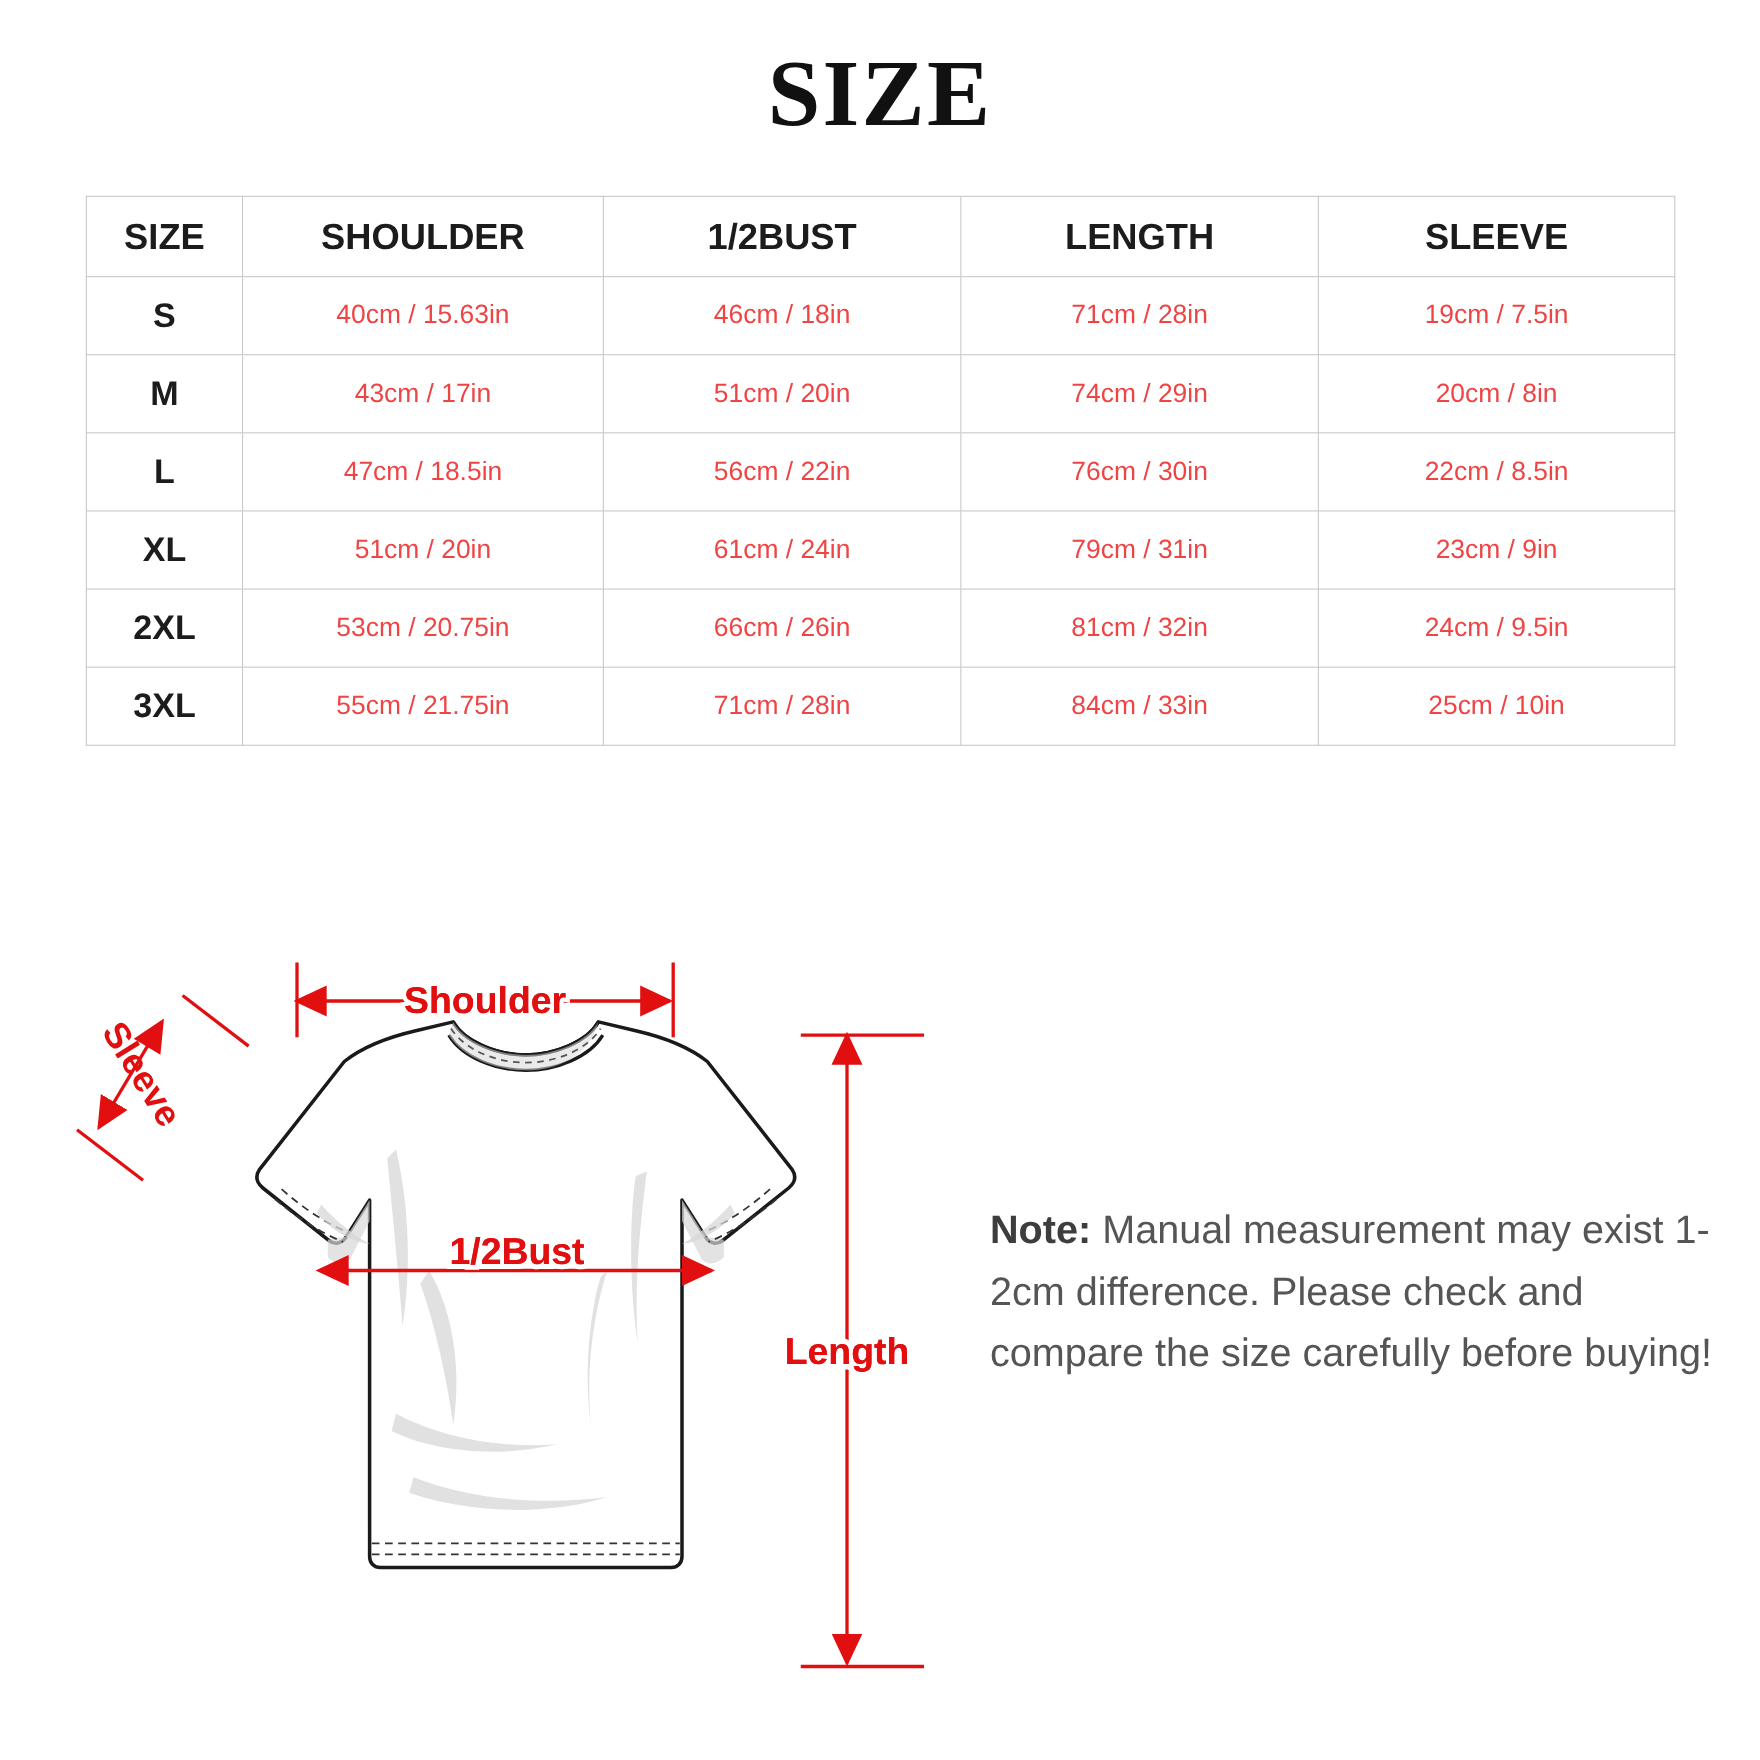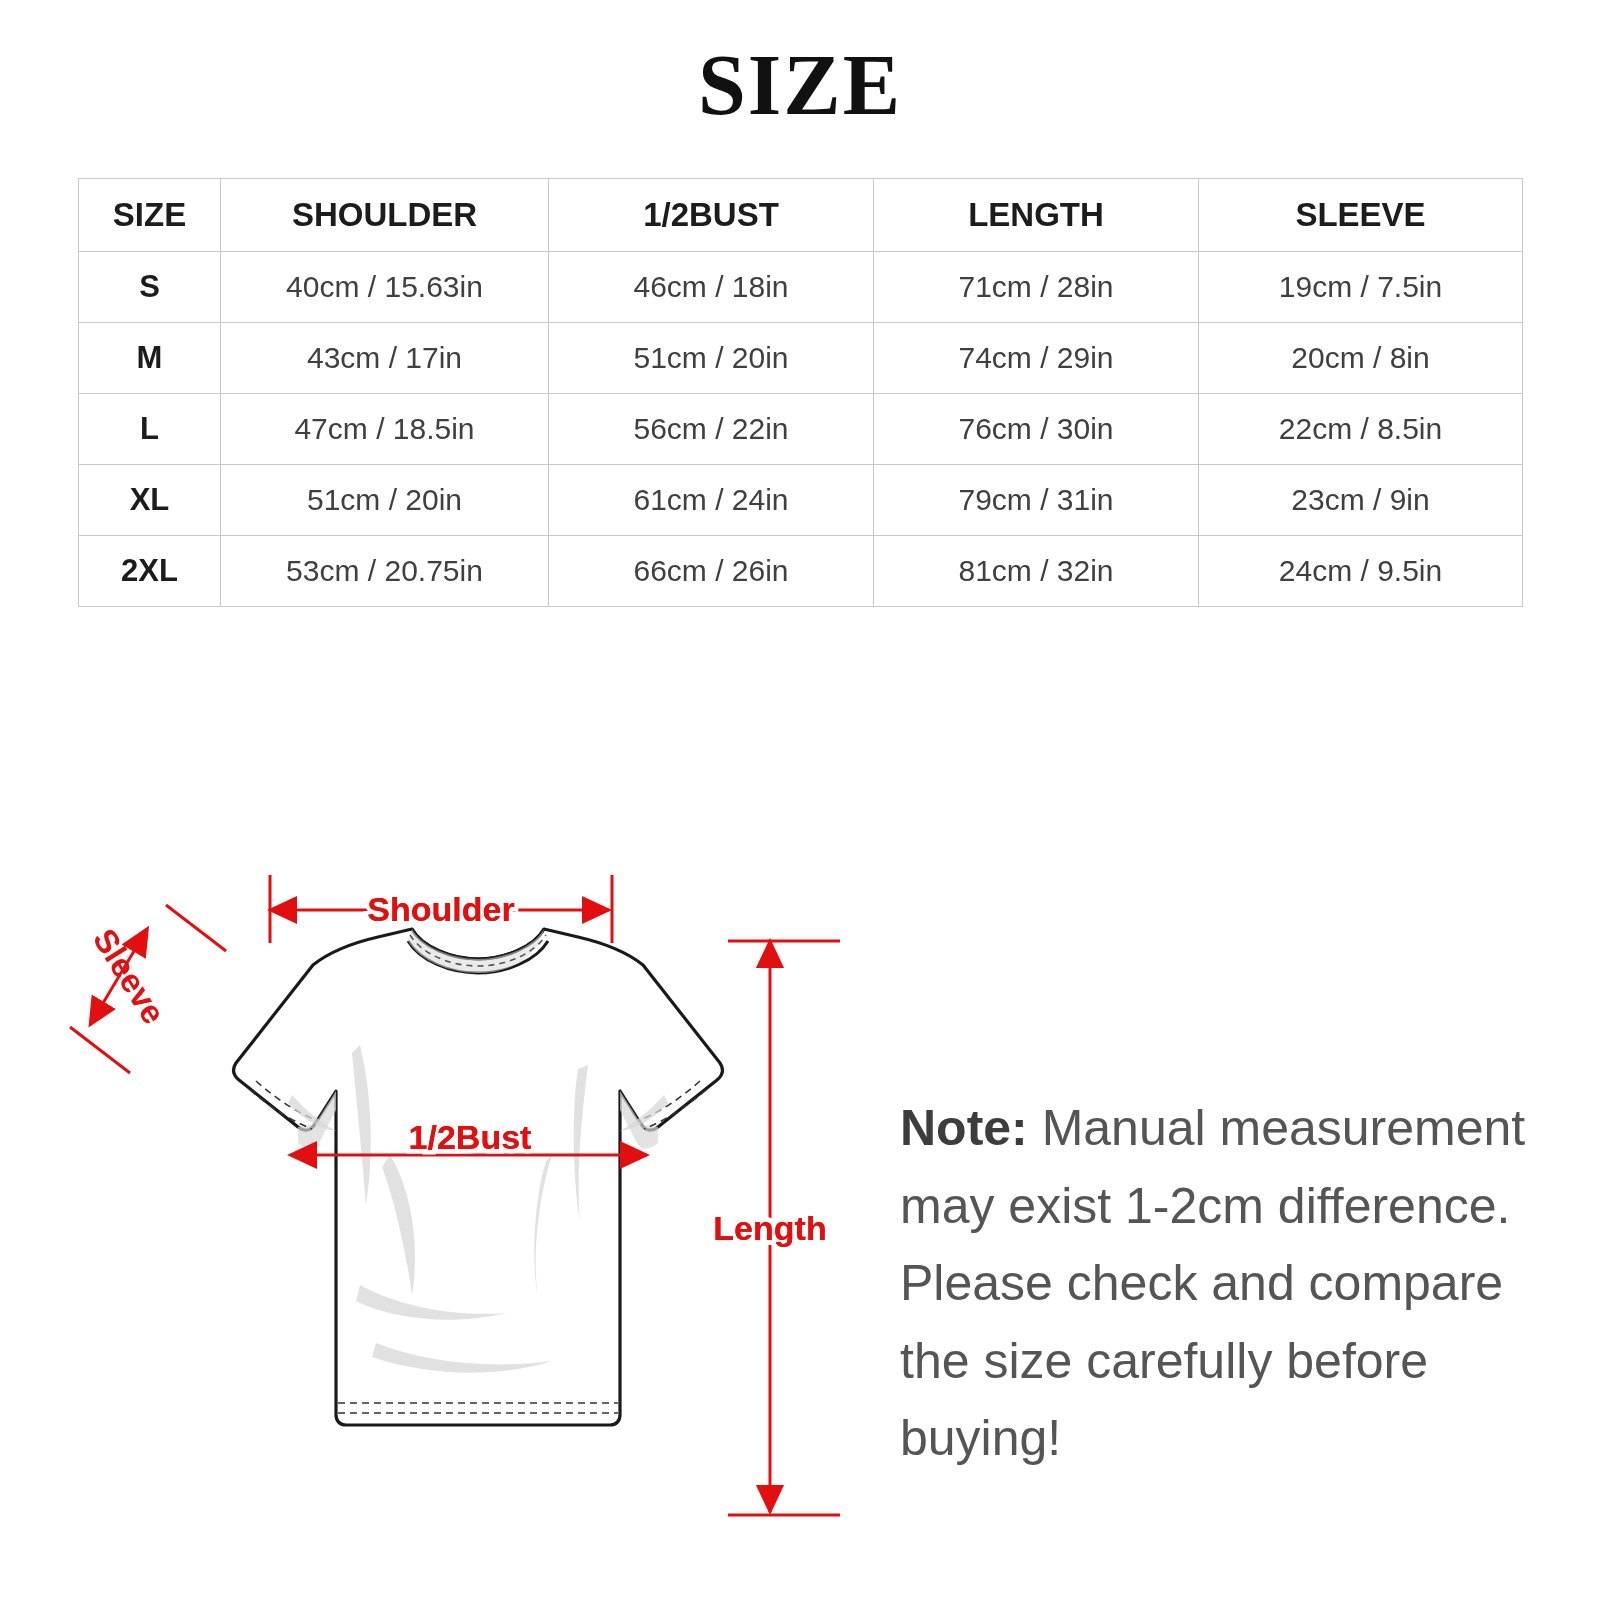--- a/index.html
+++ b/index.html
@@ -51,23 +51,23 @@
     font-weight: 700;
     color: #1c1c1c;
     height: 72px;
   }
   .size-table tbody td.size-col {
     font-size: 31px;
     font-weight: 700;
     color: #1c1c1c;
   }
   .size-table tbody td.val {
-    font-size: 30px;
+    font-size: 24px;
     font-weight: 400;
-    color: #404040;
+    color: #ef4444;
   }
   col.c0 { width: 142px; }
   col.c1 { width: 328px; }
   col.c2 { width: 325px; }
   col.c3 { width: 325px; }
   col.c4 { width: 324px; }
 
   
   .illustration {
     position: absolute;
@@ -77,21 +77,21 @@
     height: 700px;
   }
   .illustration svg { display: block; }
 
   
   .note {
     position: absolute;
     top: 1090px;
     left: 900px;
     width: 660px;
-    font-size: 50px;
+    font-size: 36px;
     line-height: 1.55;
     color: #555555;
   }
   .note b {
     color: #3d3d3d;
     font-weight: 700;
   }
 </style>
 </head>
 <body>
@@ -143,20 +143,27 @@
       <td class="val">61cm / 24in</td>
       <td class="val">79cm / 31in</td>
       <td class="val">23cm / 9in</td>
     </tr>
     <tr>
       <td class="size-col">2XL</td>
       <td class="val">53cm / 20.75in</td>
       <td class="val">66cm / 26in</td>
       <td class="val">81cm / 32in</td>
       <td class="val">24cm / 9.5in</td>
+    </tr>
+    <tr>
+      <td class="size-col">3XL</td>
+      <td class="val">55cm / 21.75in</td>
+      <td class="val">71cm / 28in</td>
+      <td class="val">84cm / 33in</td>
+      <td class="val">25cm / 10in</td>
     </tr>
   </tbody>
 </table>
 
 <div class="illustration">
   <svg width="830" height="700" viewBox="0 0 830 700" xmlns="http://www.w3.org/2000/svg">
     <defs>
       <marker id="arrR" markerWidth="11" markerHeight="11" refX="9" refY="5.5" orient="auto">
         <path d="M0,0.8 L10,5.5 L0,10.2 z" fill="#e10f0f"></path>
       </marker>

